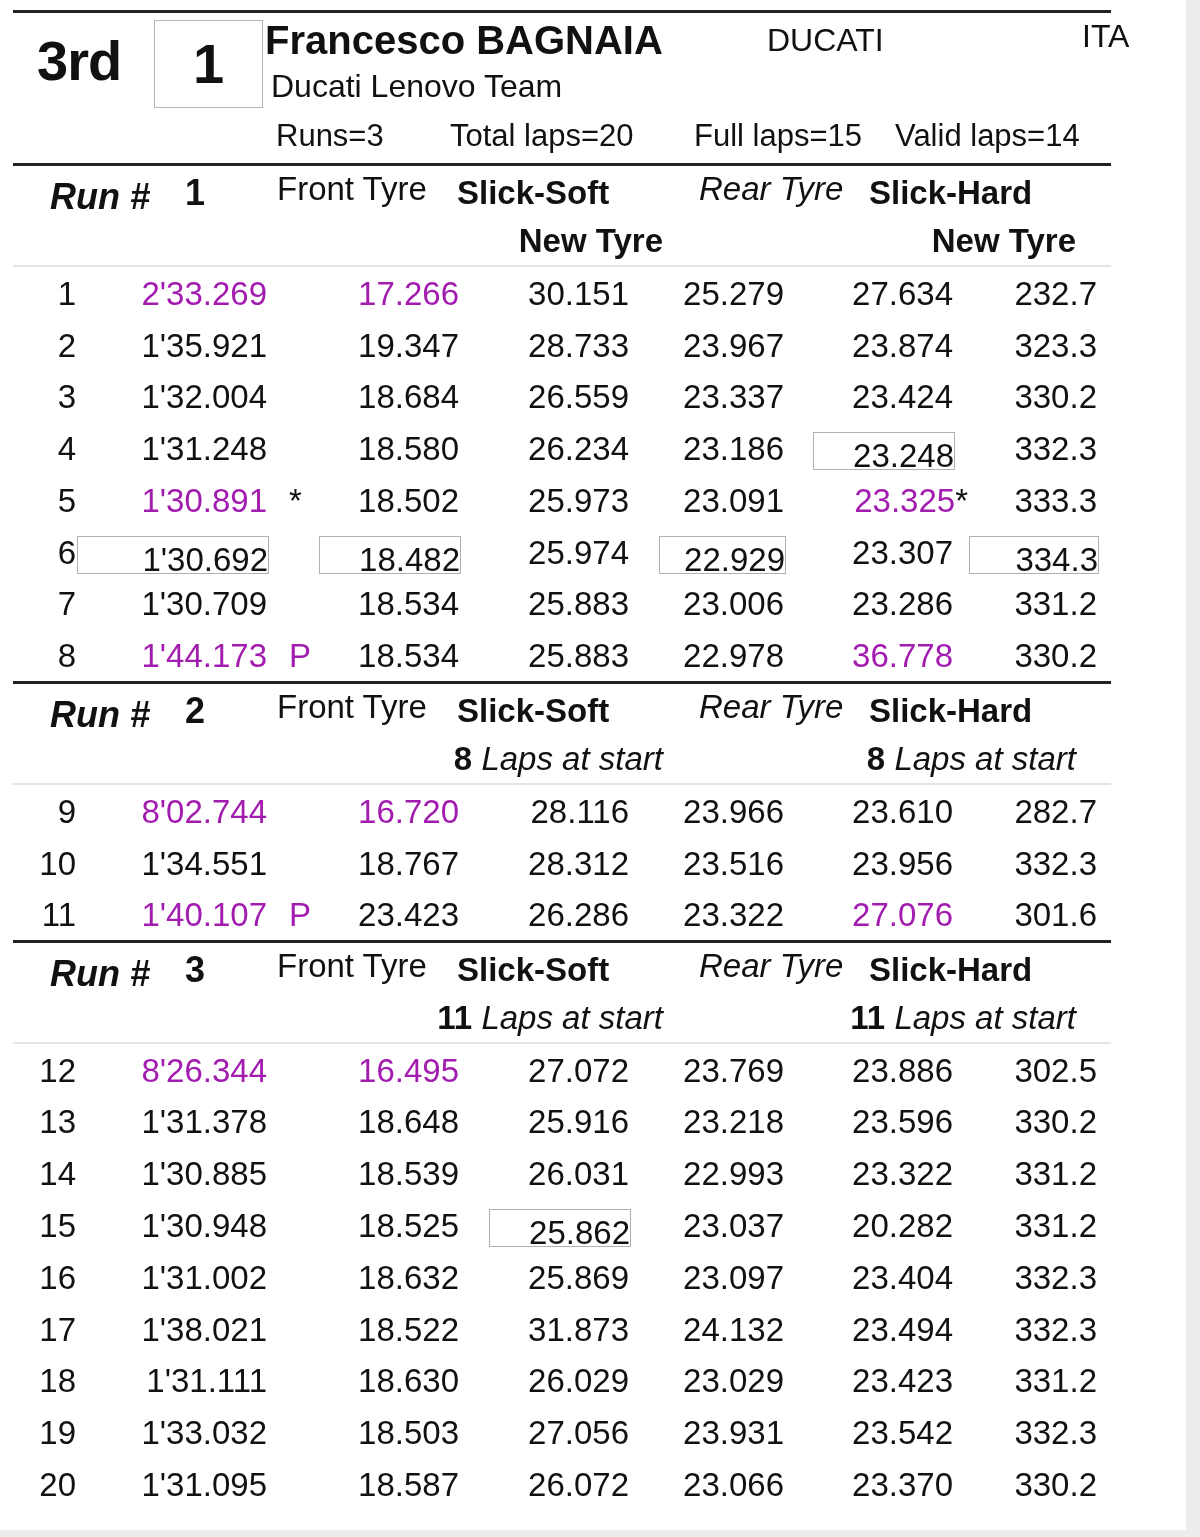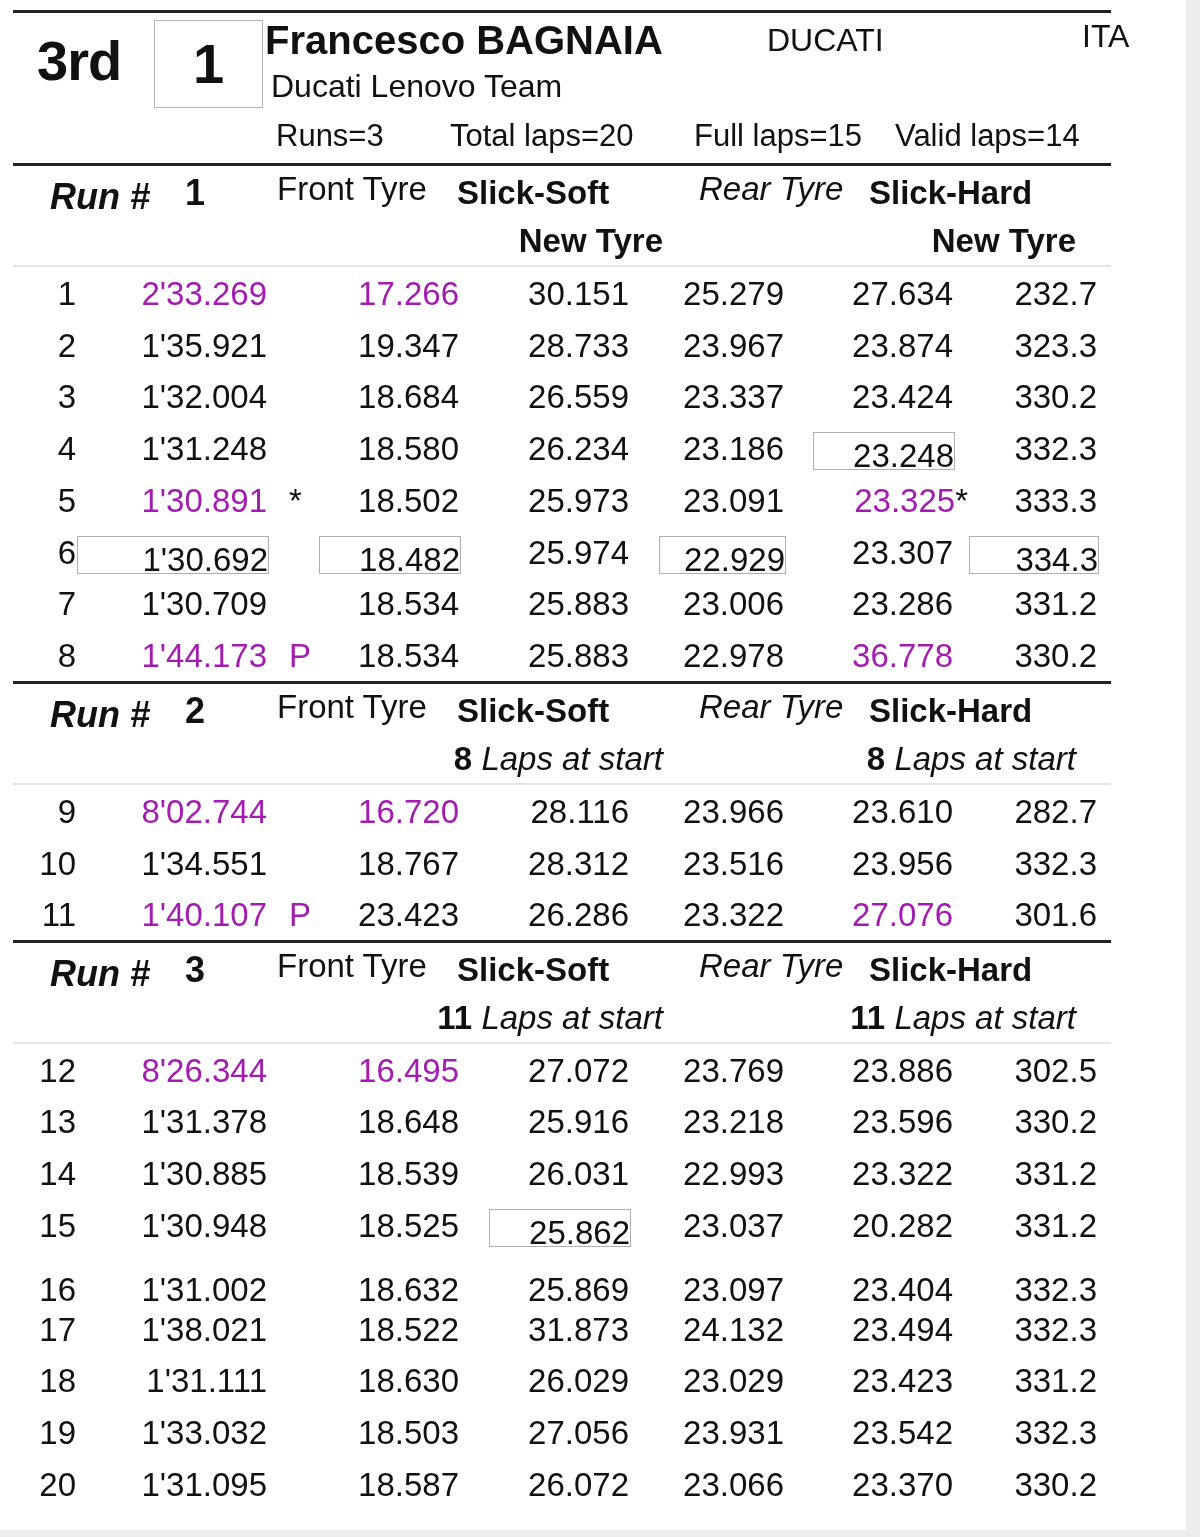--- a/index.html
+++ b/index.html
@@ -251,21 +251,21 @@
       <div class="lap-row" style="top: 1199.1px;">
         <span class="c c-lap"><span>15</span></span>
         <span class="c c-time bold"><span>1'30.948</span></span>
         <span class="c c-flag"><span></span></span>
         <span class="c c-s1"><span>18.525</span></span>
         <span class="c c-s2 boxed"><span>25.862</span></span>
         <span class="c c-s3"><span>23.037</span></span>
         <span class="c c-s4"><span>20.282</span></span>
         <span class="c c-spd"><span>331.2</span></span>
       </div>
-      <div class="lap-row" style="top: 1250.8px; margin-top: 12px;">
+      <div class="lap-row" style="top: 1250.8px;">
         <span class="c c-lap"><span>16</span></span>
         <span class="c c-time bold"><span>1'31.002</span></span>
         <span class="c c-flag"><span></span></span>
         <span class="c c-s1"><span>18.632</span></span>
         <span class="c c-s2"><span>25.869</span></span>
         <span class="c c-s3"><span>23.097</span></span>
         <span class="c c-s4"><span>23.404</span></span>
         <span class="c c-spd"><span>332.3</span></span>
       </div>
       <div class="lap-row" style="top: 1302.5px;">

